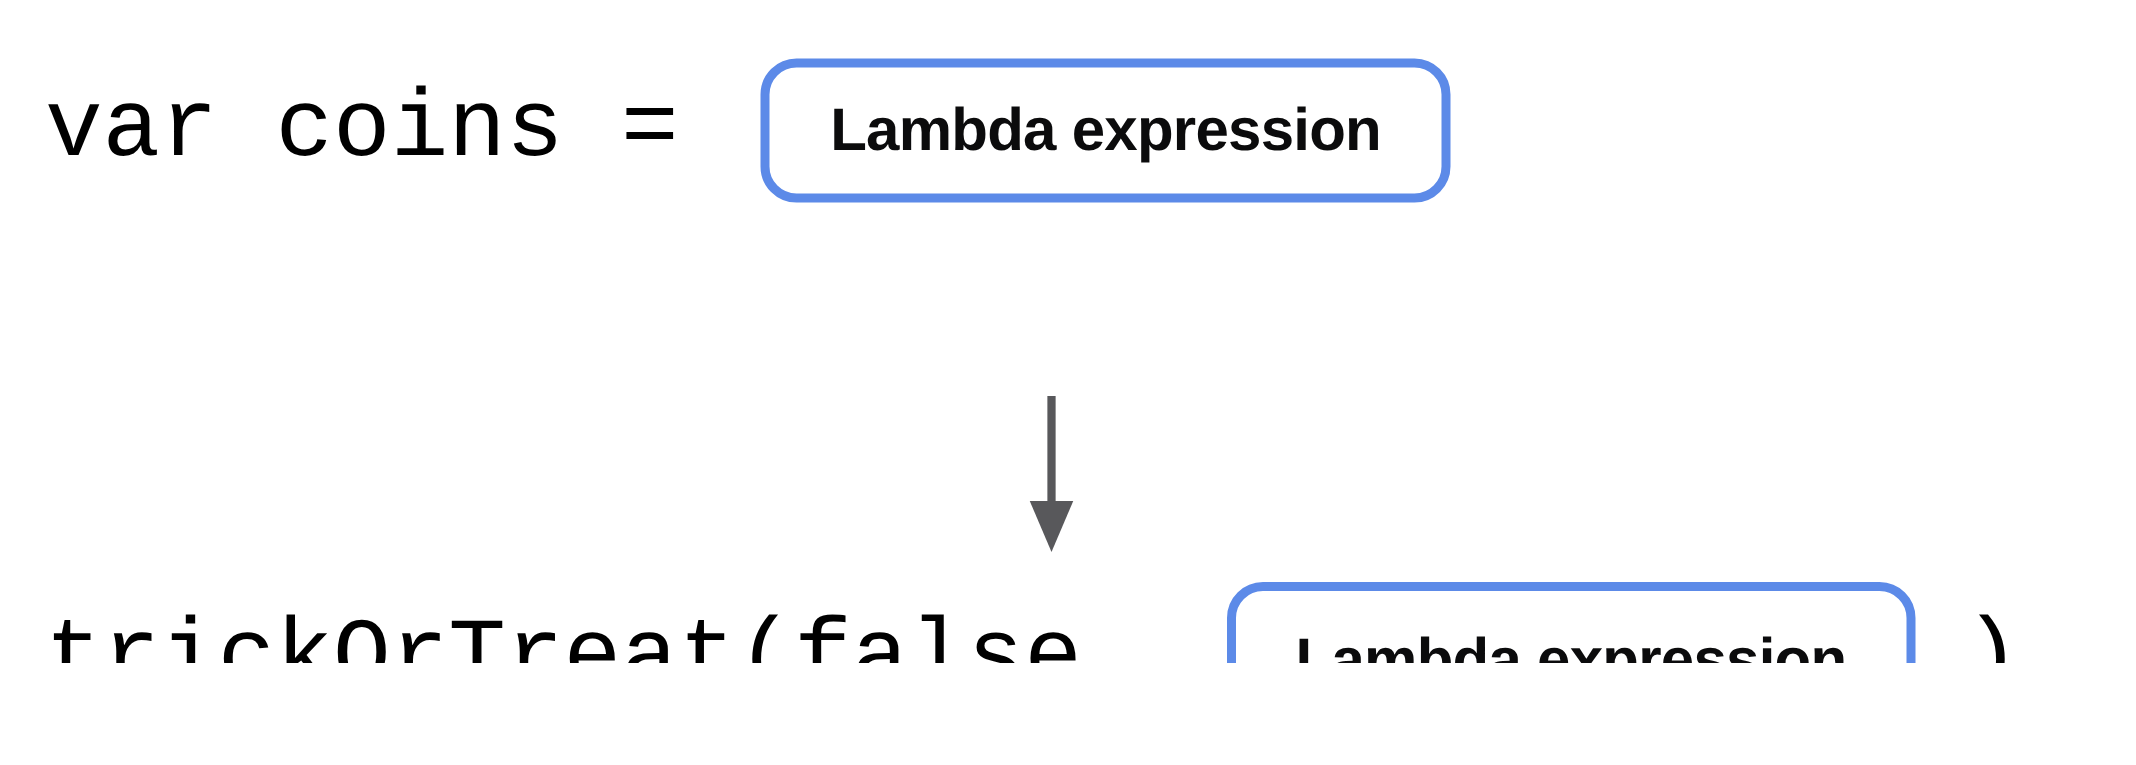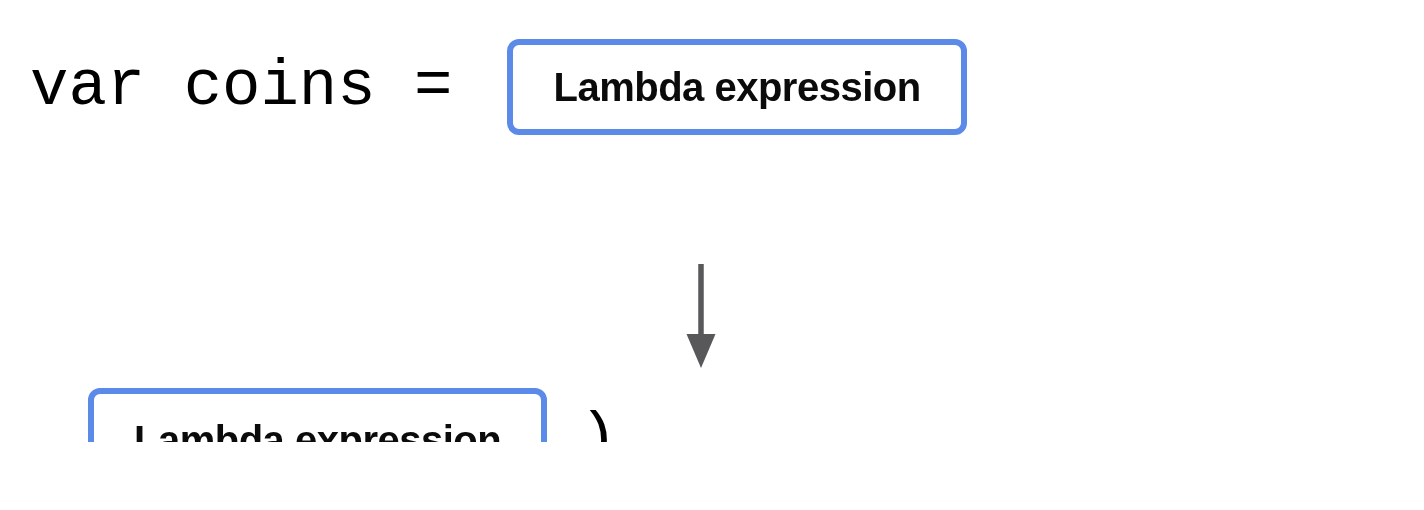--- a/index.html
+++ b/index.html
@@ -34,21 +34,21 @@
     font-weight: 400;
     color: var(--code-text);
     letter-spacing: 0;
     line-height: 1;
   }
   .chip {
     display: inline-flex;
     align-items: center;
     justify-content: center;
     border: 6px solid var(--box-border);
-    border-radius: 12px;
+    border-radius: 24px;
     background: var(--bg);
     padding: 0 40px;
   }
   .row1 .chip { height: 96px;  margin-left: 55px; }
   .row3 .chip { height: 104px; margin-left: 58px; }
   .chip-label {
     font-family: "Liberation Sans", sans-serif;
     font-size: 40px;
     font-weight: 700;
     color: #0b0b0c;
@@ -74,19 +74,20 @@
     </span>
   </div>
 
 
   <svg class="arrow-svg" width="40" height="108" viewBox="0 0 40 108" aria-hidden="true">
     <line x1="20" y1="2" x2="20" y2="76" stroke="var(--arrow)" stroke-width="5.5"></line>
     <polygon points="5.5,72 34.5,72 20,106" fill="var(--arrow)"></polygon>
   </svg>
 
   <div class="row row3">
+    <span class="code">trickOrTreat(false,</span>
     <span class="chip">
       <span class="chip-label">Lambda expression</span>
     </span>
     <span class="code closing-paren">)</span>
   </div>
 
 </div>
 
 </body></html>

